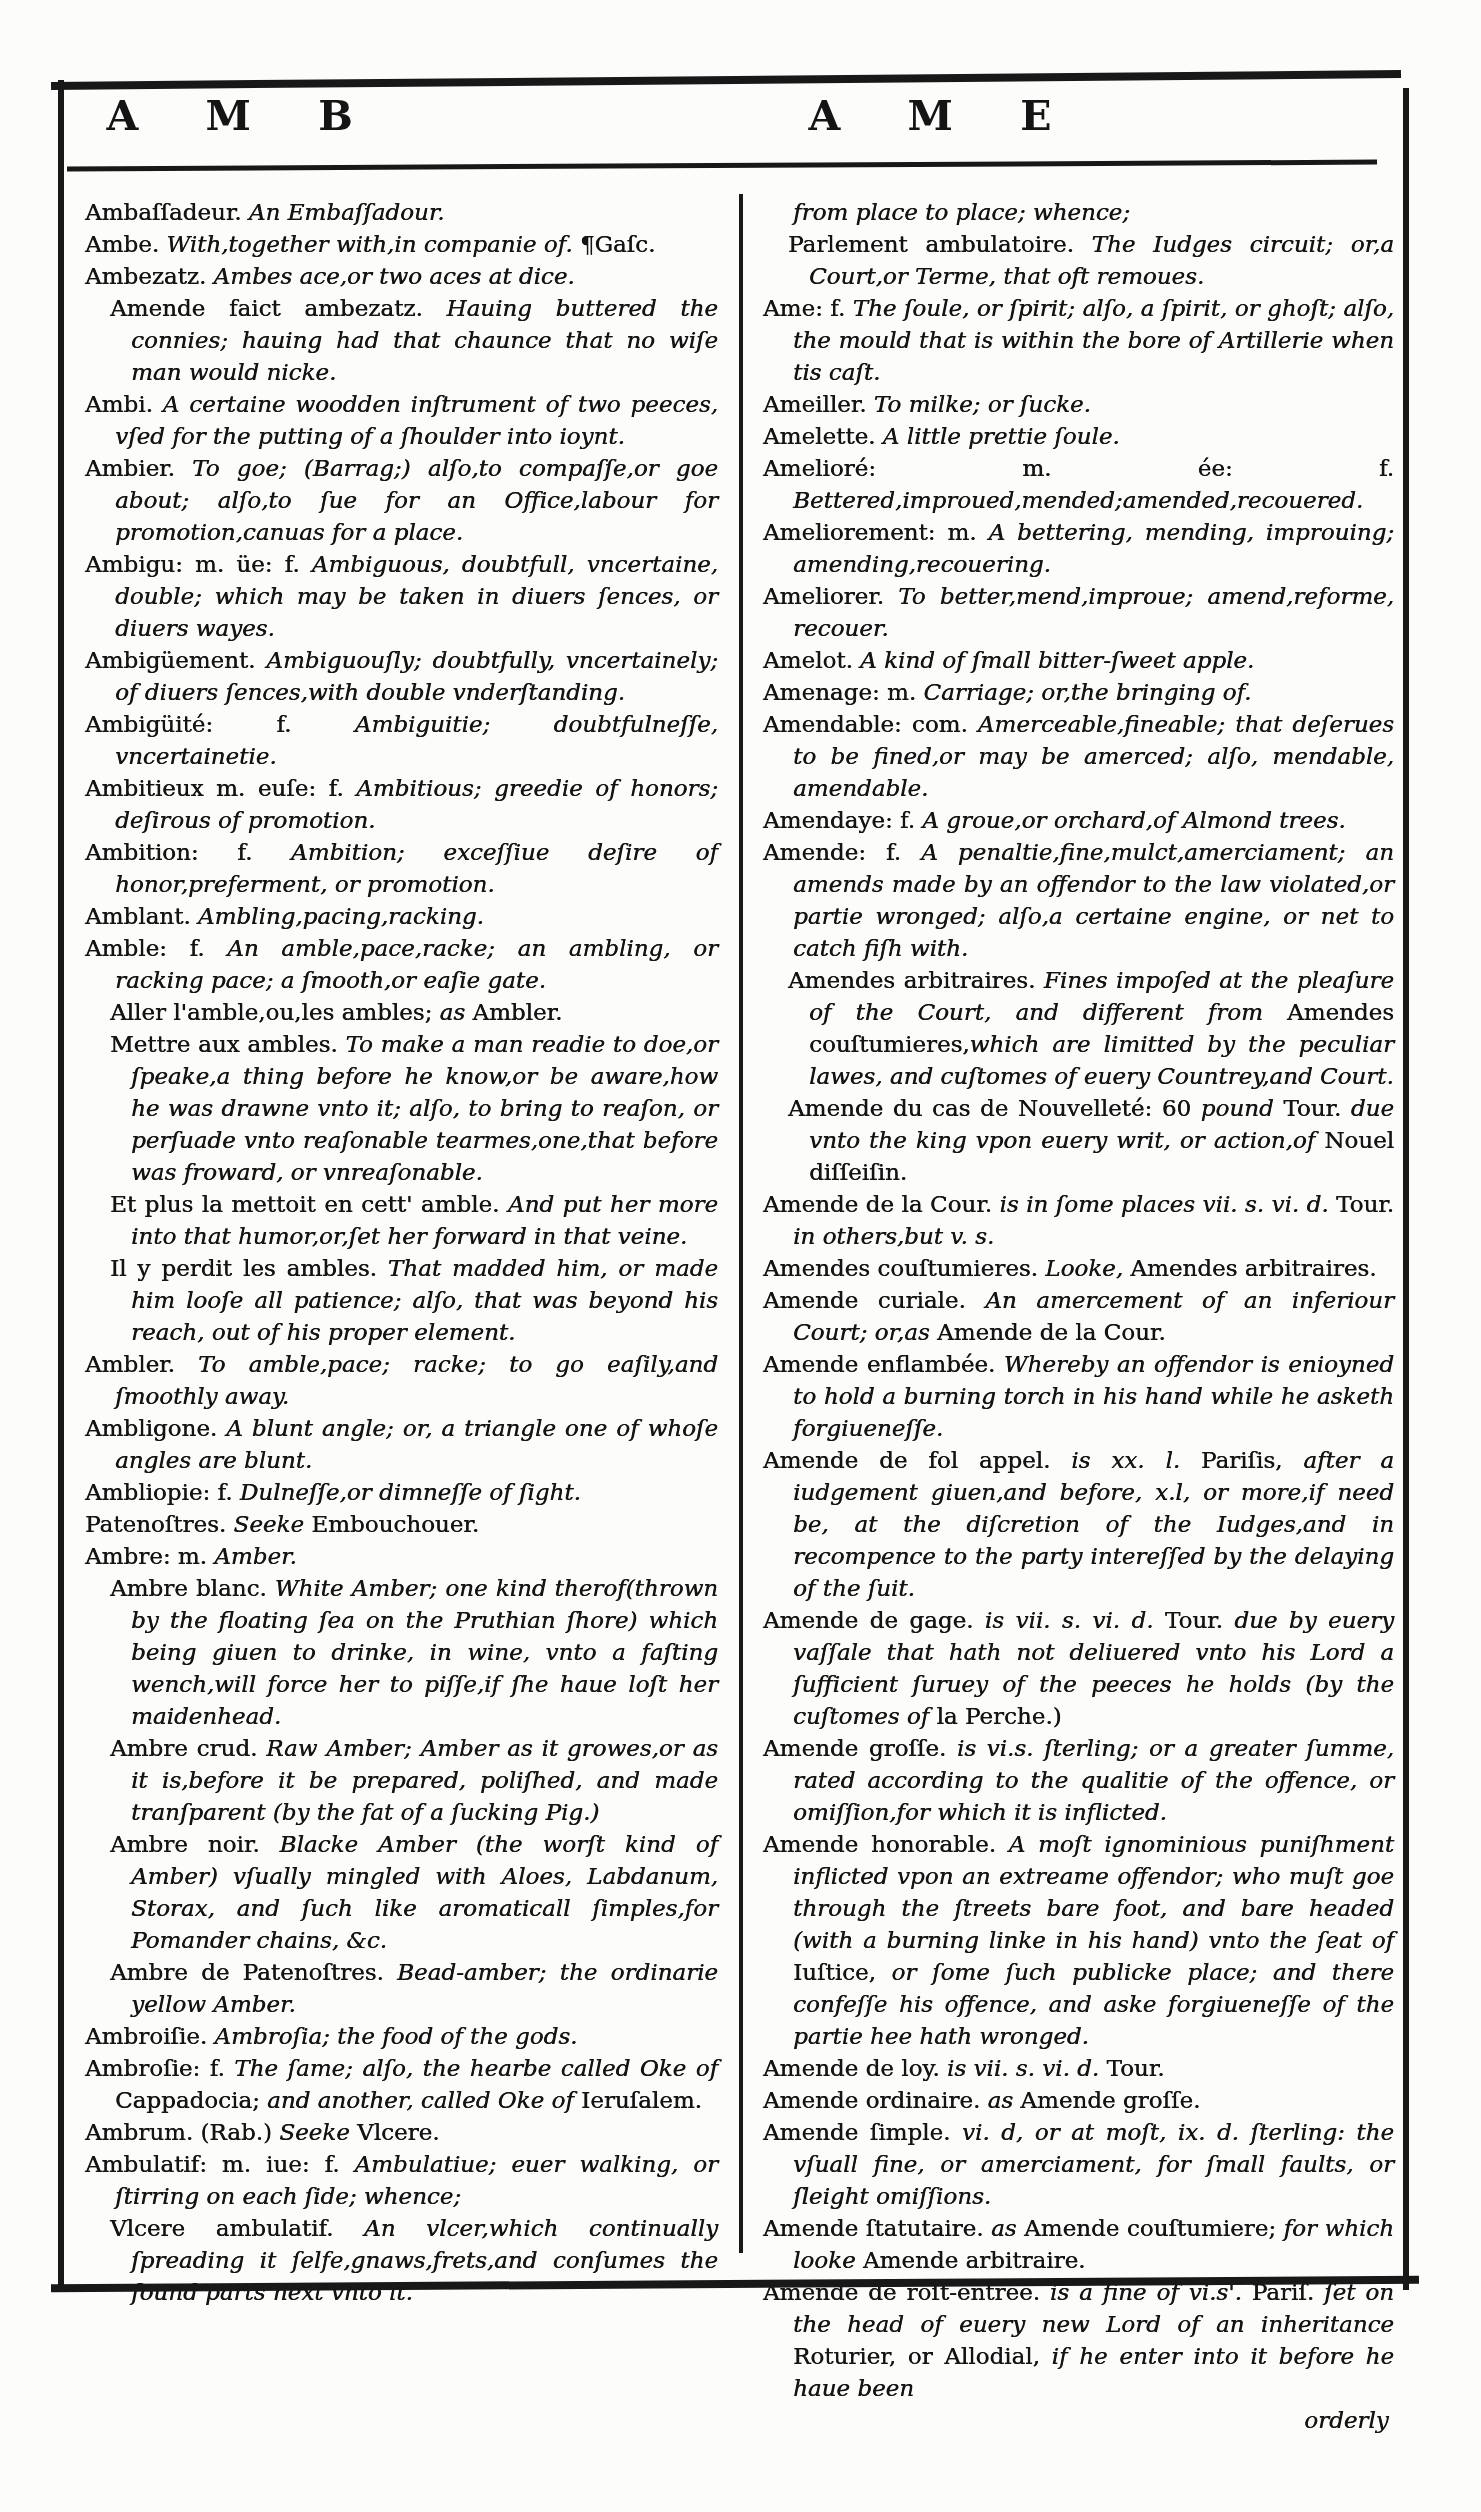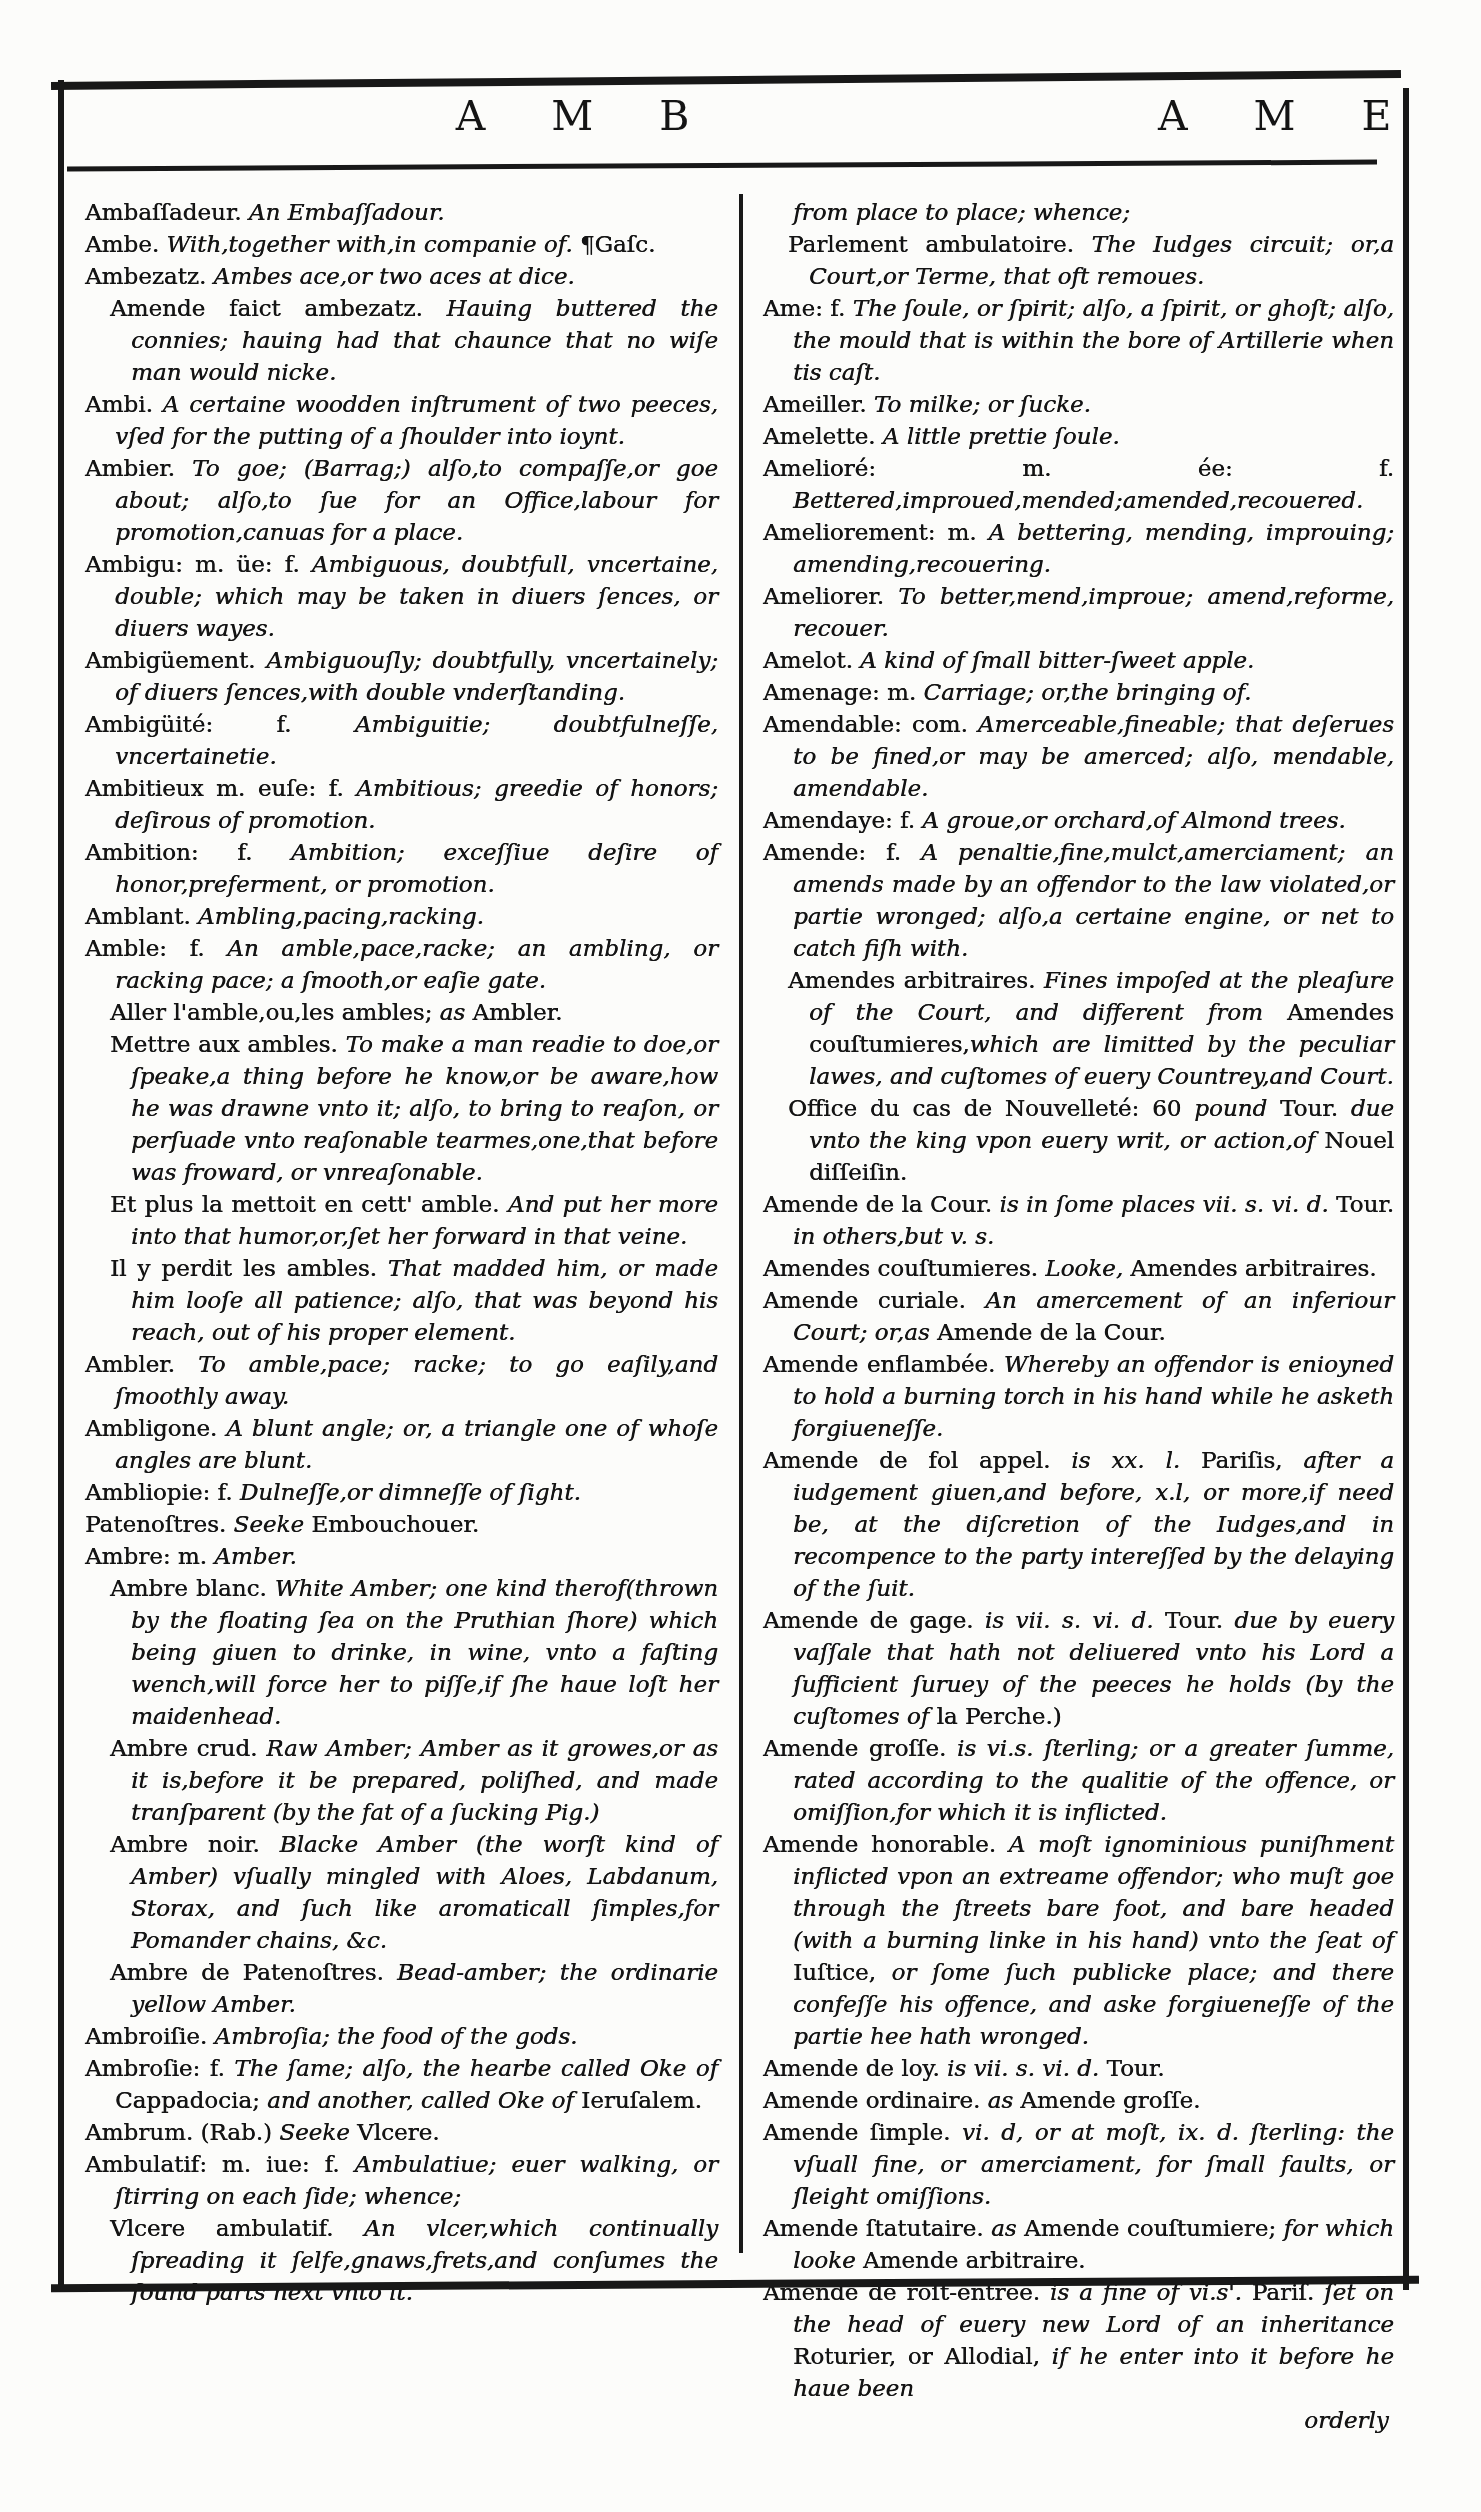--- a/index.html
+++ b/index.html
@@ -14,21 +14,21 @@
   .rule{position:absolute;background:#181818;}
   .rule-top{left:51px;top:76px;width:1350px;height:8px;transform:rotate(-0.5deg);}
   .rule-head{left:67px;top:163px;width:1310px;height:5.3px;transform:rotate(-0.3deg);}
   .rule-bottom{left:51px;top:2280px;width:1368px;height:8px;transform:rotate(-0.35deg);}
   .border-v{position:absolute;width:6.2px;background:#181818;}
   .border-left{left:58px;top:80px;height:2207px;}
   .border-right{left:1403px;top:88px;height:2202px;}
   .divider{position:absolute;left:739px;top:194px;width:3.5px;height:2059px;background:#181818;}
   .running-head{
     position:absolute;top:92px;width:636px;
-    text-align:right;font-size:41px;font-weight:normal;
+    text-align:left;font-size:41px;font-weight:bold;
     letter-spacing:26.5px;text-indent:26.5px;
   }
   .head-left{left:80px;}
   .head-right{left:782px;}
   .col{
     position:absolute;top:196px;
     font-size:23px;line-height:32px;
     text-align:justify;
     text-shadow:0.4px 0 0 currentColor;
   }
@@ -95,21 +95,21 @@
       <p class="entry ind0"><span class="sg-h">Amelette. </span><span class="sg-i">A little prettie ſoule.</span></p>
       <p class="entry ind0"><span class="sg-h">Amelioré: m. ée: f. </span><span class="sg-i">Bettered,improued,mended;amended,recouered.</span></p>
       <p class="entry ind0"><span class="sg-h">Ameliorement: m. </span><span class="sg-i">A bettering, mending, improuing; amending,recouering.</span></p>
       <p class="entry ind0"><span class="sg-h">Ameliorer. </span><span class="sg-i">To better,mend,improue; amend,reforme, recouer.</span></p>
       <p class="entry ind0"><span class="sg-h">Amelot. </span><span class="sg-i">A kind of ſmall bitter-ſweet apple.</span></p>
       <p class="entry ind0"><span class="sg-h">Amenage: m. </span><span class="sg-i">Carriage; or,the bringing of.</span></p>
       <p class="entry ind0"><span class="sg-h">Amendable: com. </span><span class="sg-i">Amerceable,fineable; that deſerues to be fined,or may be amerced; alſo, mendable, amendable.</span></p>
       <p class="entry ind0"><span class="sg-h">Amendaye: f. </span><span class="sg-i">A groue,or orchard,of Almond trees.</span></p>
       <p class="entry ind0"><span class="sg-h">Amende: f. </span><span class="sg-i">A penaltie,fine,mulct,amerciament; an amends made by an offendor to the law violated,or partie wronged; alſo,a certaine engine, or net to catch fiſh with.</span></p>
       <p class="entry ind1"><span class="sg-h">Amendes arbitraires. </span><span class="sg-i">Fines impoſed at the pleaſure of the Court, and different from </span><span class="sg-r">Amendes couſtumieres,</span><span class="sg-i">which are limitted by the peculiar lawes, and cuſtomes of euery Countrey,and Court.</span></p>
-      <p class="entry ind1"><span class="sg-h">Office du cas de Nouvelleté: </span><span class="sg-r">60 </span><span class="sg-i">pound </span><span class="sg-r">Tour. </span><span class="sg-i">due vnto the king vpon euery writ, or action,of </span><span class="sg-r">Nouel diſſeiſin.</span></p>
+      <p class="entry ind1"><span class="sg-h">Amende du cas de Nouvelleté: </span><span class="sg-r">60 </span><span class="sg-i">pound </span><span class="sg-r">Tour. </span><span class="sg-i">due vnto the king vpon euery writ, or action,of </span><span class="sg-r">Nouel diſſeiſin.</span></p>
       <p class="entry ind0"><span class="sg-h">Amende de la Cour. </span><span class="sg-i">is in ſome places vii. s. vi. d. </span><span class="sg-r">Tour. </span><span class="sg-i">in others,but v. s.</span></p>
       <p class="entry ind0"><span class="sg-h">Amendes couſtumieres. </span><span class="sg-i">Looke, </span><span class="sg-r">Amendes arbitraires.</span></p>
       <p class="entry ind0"><span class="sg-h">Amende curiale. </span><span class="sg-i">An amercement of an inferiour Court; or,as </span><span class="sg-r">Amende de la Cour.</span></p>
       <p class="entry ind0"><span class="sg-h">Amende enflambée. </span><span class="sg-i">Whereby an offendor is enioyned to hold a burning torch in his hand while he asketh forgiueneſſe.</span></p>
       <p class="entry ind0"><span class="sg-h">Amende de fol appel. </span><span class="sg-i">is xx. l. </span><span class="sg-r">Pariſis, </span><span class="sg-i">after a iudgement giuen,and before, x.l, or more,if need be, at the diſcretion of the Iudges,and in recompence to the party intereſſed by the delaying of the ſuit.</span></p>
       <p class="entry ind0"><span class="sg-h">Amende de gage. </span><span class="sg-i">is vii. s. vi. d. </span><span class="sg-r">Tour. </span><span class="sg-i">due by euery vaſſale that hath not deliuered vnto his Lord a ſufficient ſuruey of the peeces he holds (by the cuſtomes of </span><span class="sg-r">la Perche.)</span></p>
       <p class="entry ind0"><span class="sg-h">Amende groſſe. </span><span class="sg-i">is vi.s. ſterling; or a greater ſumme, rated according to the qualitie of the offence, or omiſſion,for which it is inflicted.</span></p>
       <p class="entry ind0"><span class="sg-h">Amende honorable. </span><span class="sg-i">A moſt ignominious puniſhment inflicted vpon an extreame offendor; who muſt goe through the ſtreets bare foot, and bare headed (with a burning linke in his hand) vnto the ſeat of </span><span class="sg-r">Iuſtice, </span><span class="sg-i">or ſome ſuch publicke place; and there confeſſe his offence, and aske forgiueneſſe of the partie hee hath wronged.</span></p>
       <p class="entry ind0"><span class="sg-h">Amende de loy. </span><span class="sg-i">is vii. s. vi. d. </span><span class="sg-r">Tour.</span></p>
       <p class="entry ind0"><span class="sg-h">Amende ordinaire. </span><span class="sg-i">as </span><span class="sg-r">Amende groſſe.</span></p>

